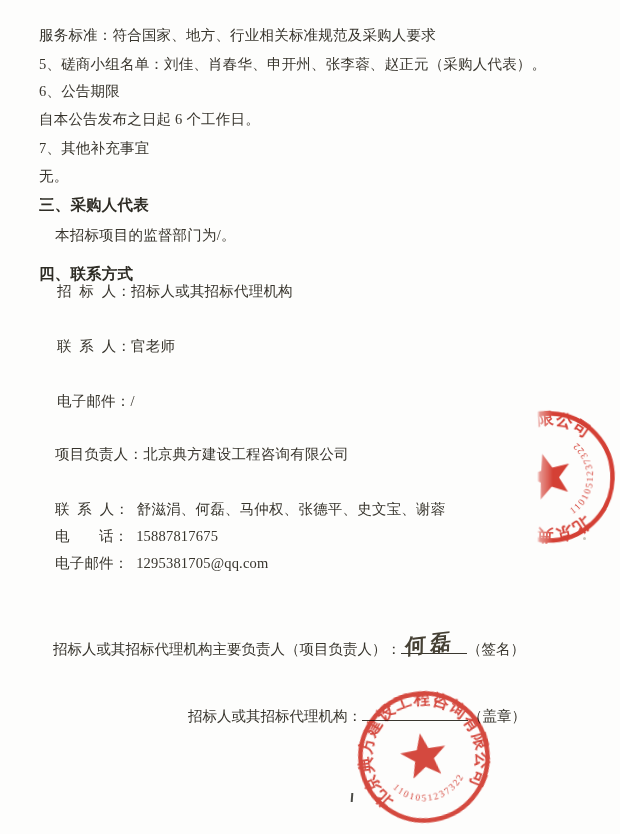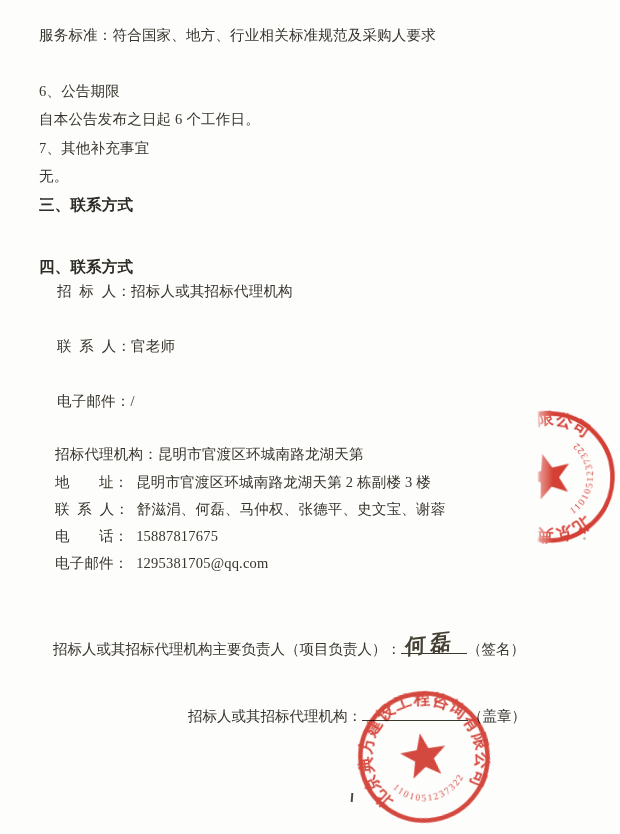--- a/index.html
+++ b/index.html
@@ -55,33 +55,34 @@
     position:absolute;left:583px;top:537px;width:3px;height:3px;
     border-radius:50%;background:#c8c3ba;
   }
 </style>
 </head>
 <body>
 
 <div class="page">
 
   <div class="line" style="left:39px;top:26px">服务标准：符合国家、地方、行业相关标准规范及采购人要求</div>
+  <div class="line" style="left:39px;top:55px">5、磋商小组名单：刘佳、肖春华、申开州、张李蓉、赵正元（采购人代表）。</div>
   <div class="line" style="left:39px;top:82px">6、公告期限</div>
   <div class="line" style="left:39px;top:110px">自本公告发布之日起 6 个工作日。</div>
   <div class="line" style="left:39px;top:139px">7、其他补充事宜</div>
   <div class="line" style="left:39px;top:167px">无。</div>
-  <div class="line heading" style="left:39px;top:195px">三、联系方式</div>
-  <div class="line heading" style="left:39px;top:257px">四、联系方式</div>
+  <div class="line heading" style="left:39px;top:195px">三、采购人代表</div>
+  <div class="line" style="left:55px;top:226px">本招标项目的监督部门为/。</div>
+  <div class="line heading" style="left:39px;top:264px">四、联系方式</div>
 
   <div class="line" style="left:57px;top:282px">招  标  人：招标人或其招标代理机构</div>
   <div class="line" style="left:57px;top:337px">联  系  人：官老师</div>
   <div class="line" style="left:57px;top:392px">电子邮件：/</div>
 
-  <div class="line" style="left:55px;top:445px">招标代理机构：昆明市官渡区环城南路龙湖天第</div>
-  <div class="line" style="left:55px;top:473px">地　　址：  昆明市官渡区环城南路龙湖天第 2 栋副楼 3 楼</div>
+  <div class="line" style="left:55px;top:445px">项目负责人：北京典方建设工程咨询有限公司</div>
   <div class="line" style="left:55px;top:500px">联  系  人：  舒滋涓、何磊、马仲权、张德平、史文宝、谢蓉</div>
   <div class="line" style="left:55px;top:527px">电　　话：  15887817675</div>
   <div class="line" style="left:55px;top:554px">电子邮件：  1295381705@qq.com</div>
 
   <div class="closing-row" style="left:53px;top:637px"><span>招标人或其招标代理机构主要负责人（项目负责人）：</span><span class="sig-slot"><span class="sig">何磊</span></span><span>（签名）</span></div>
 
   <div class="closing-row" style="left:188px;top:704px"><span>招标人或其招标代理机构：</span><span class="seal-slot"></span><span>（盖章）</span></div>
 
   <div class="stamp-clip">
     <div class="stamp stamp-right" style="color:#d2352a">

